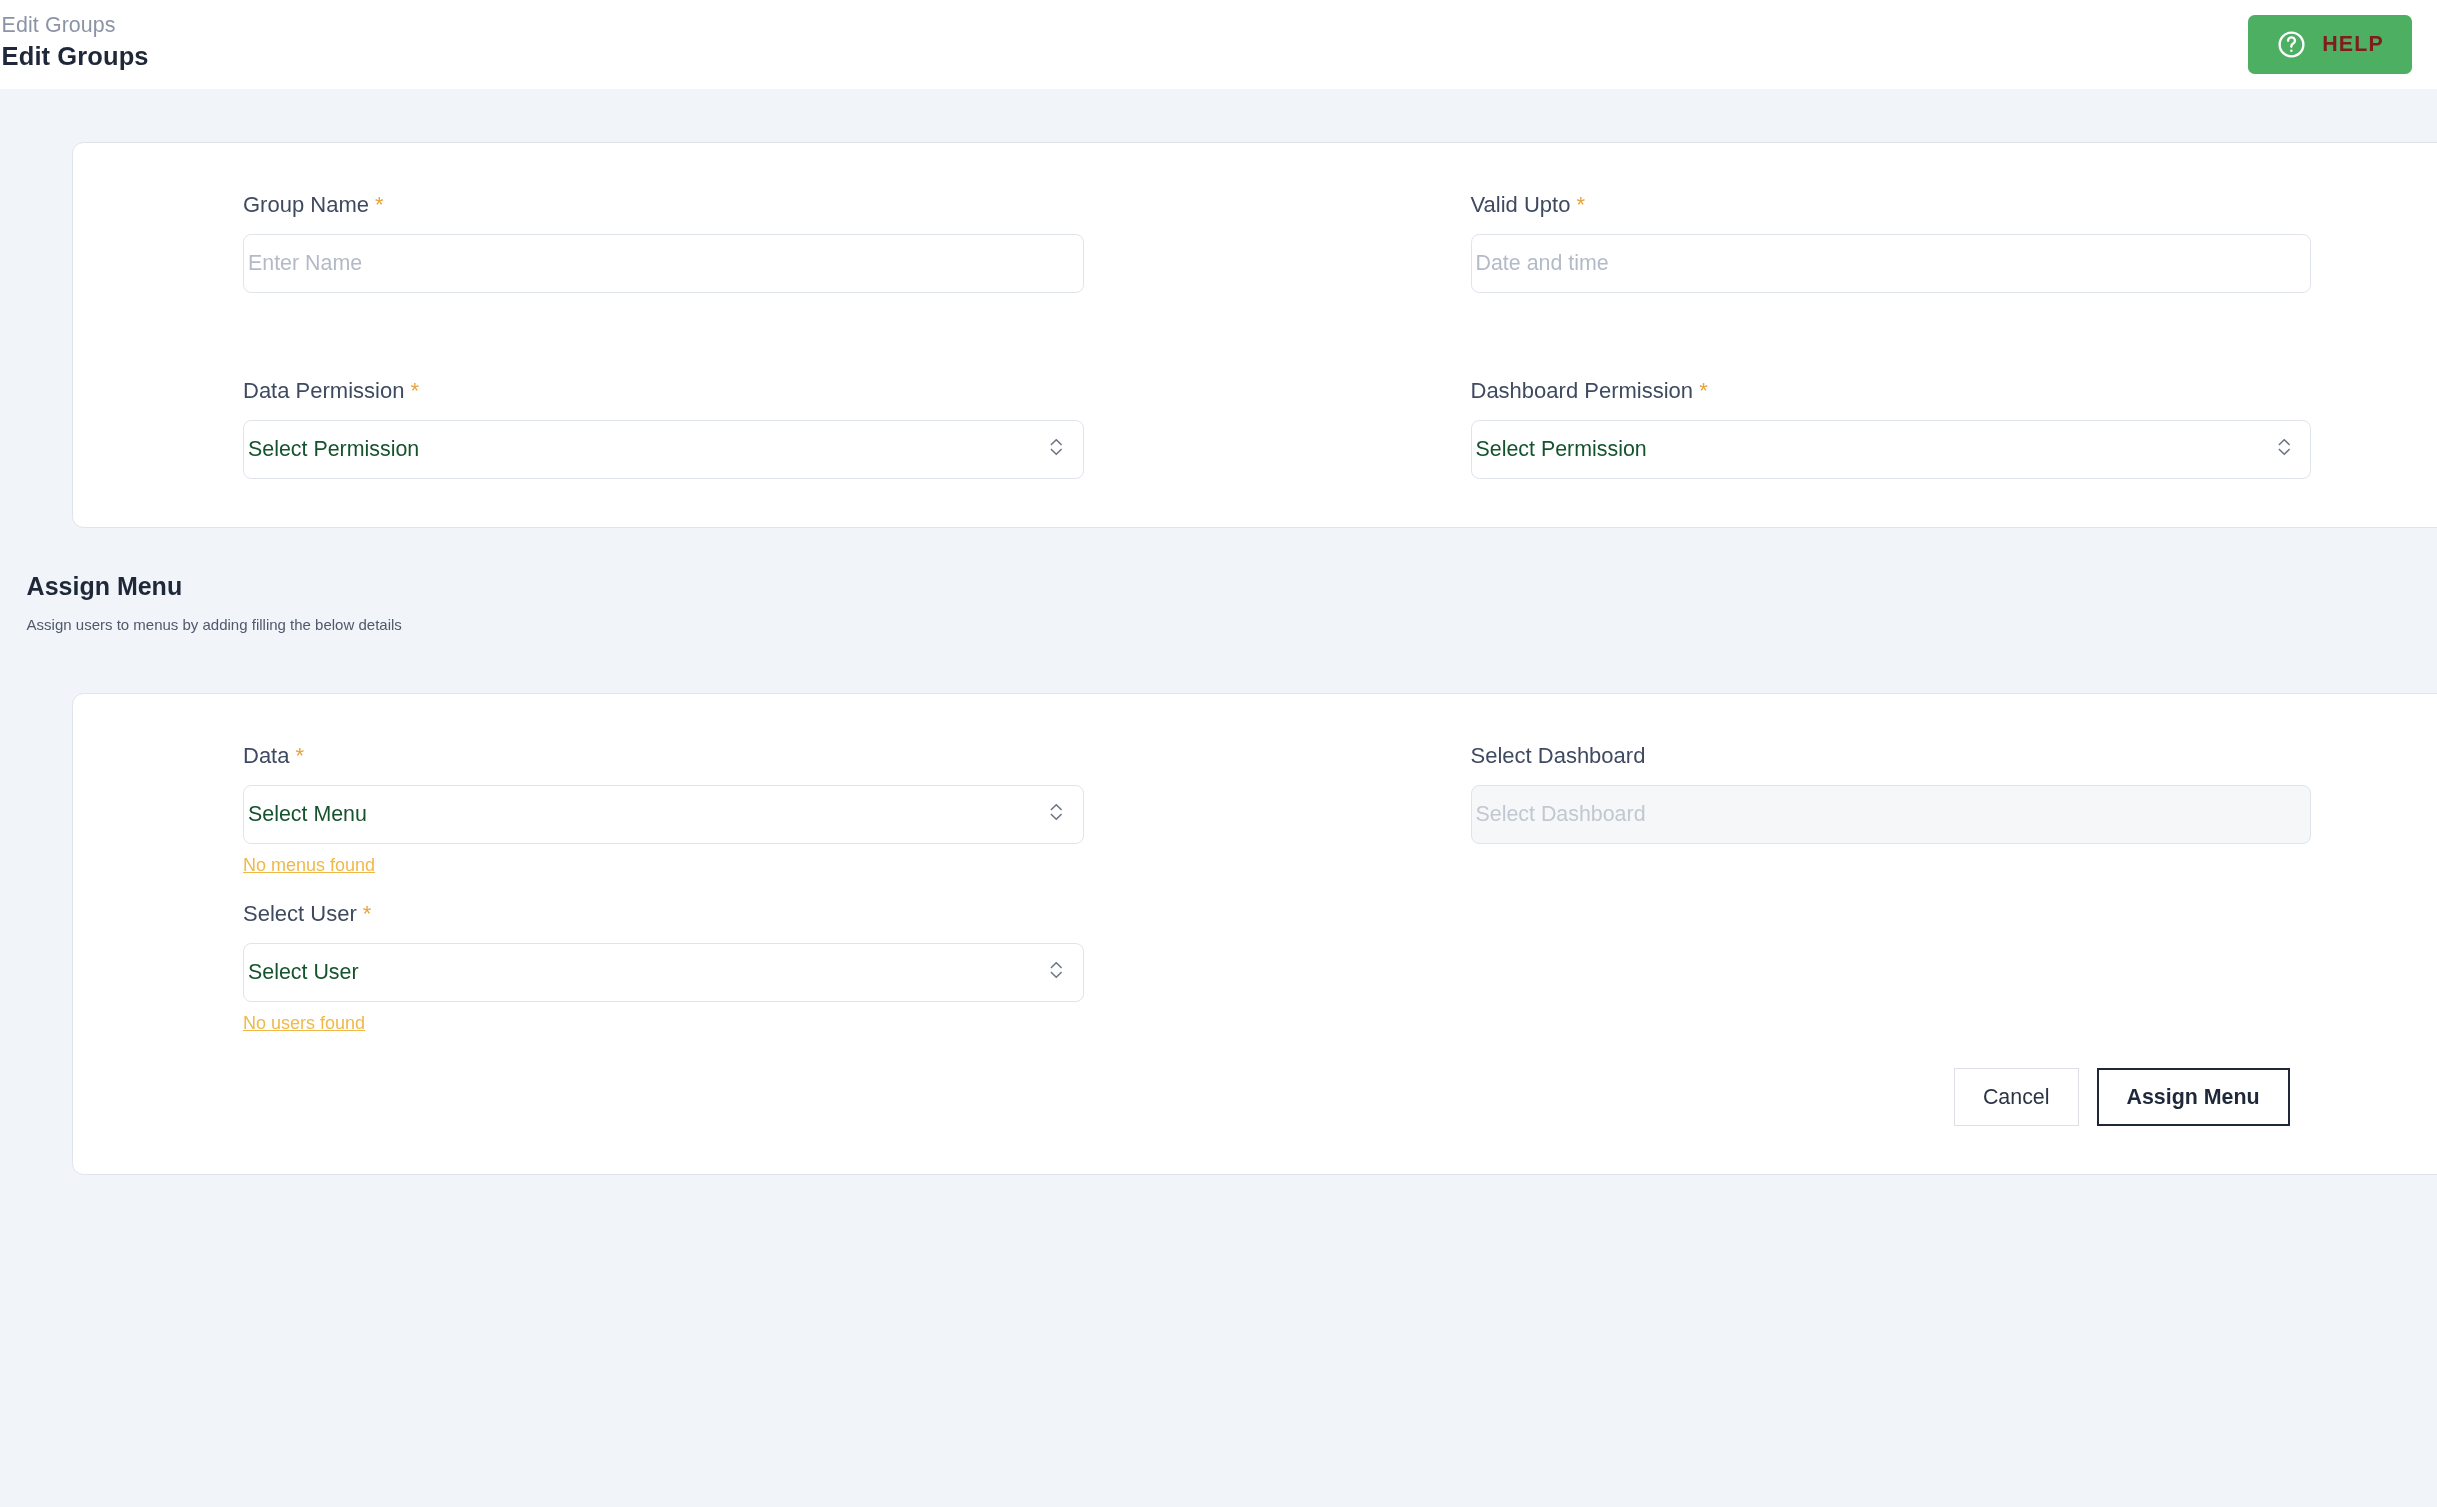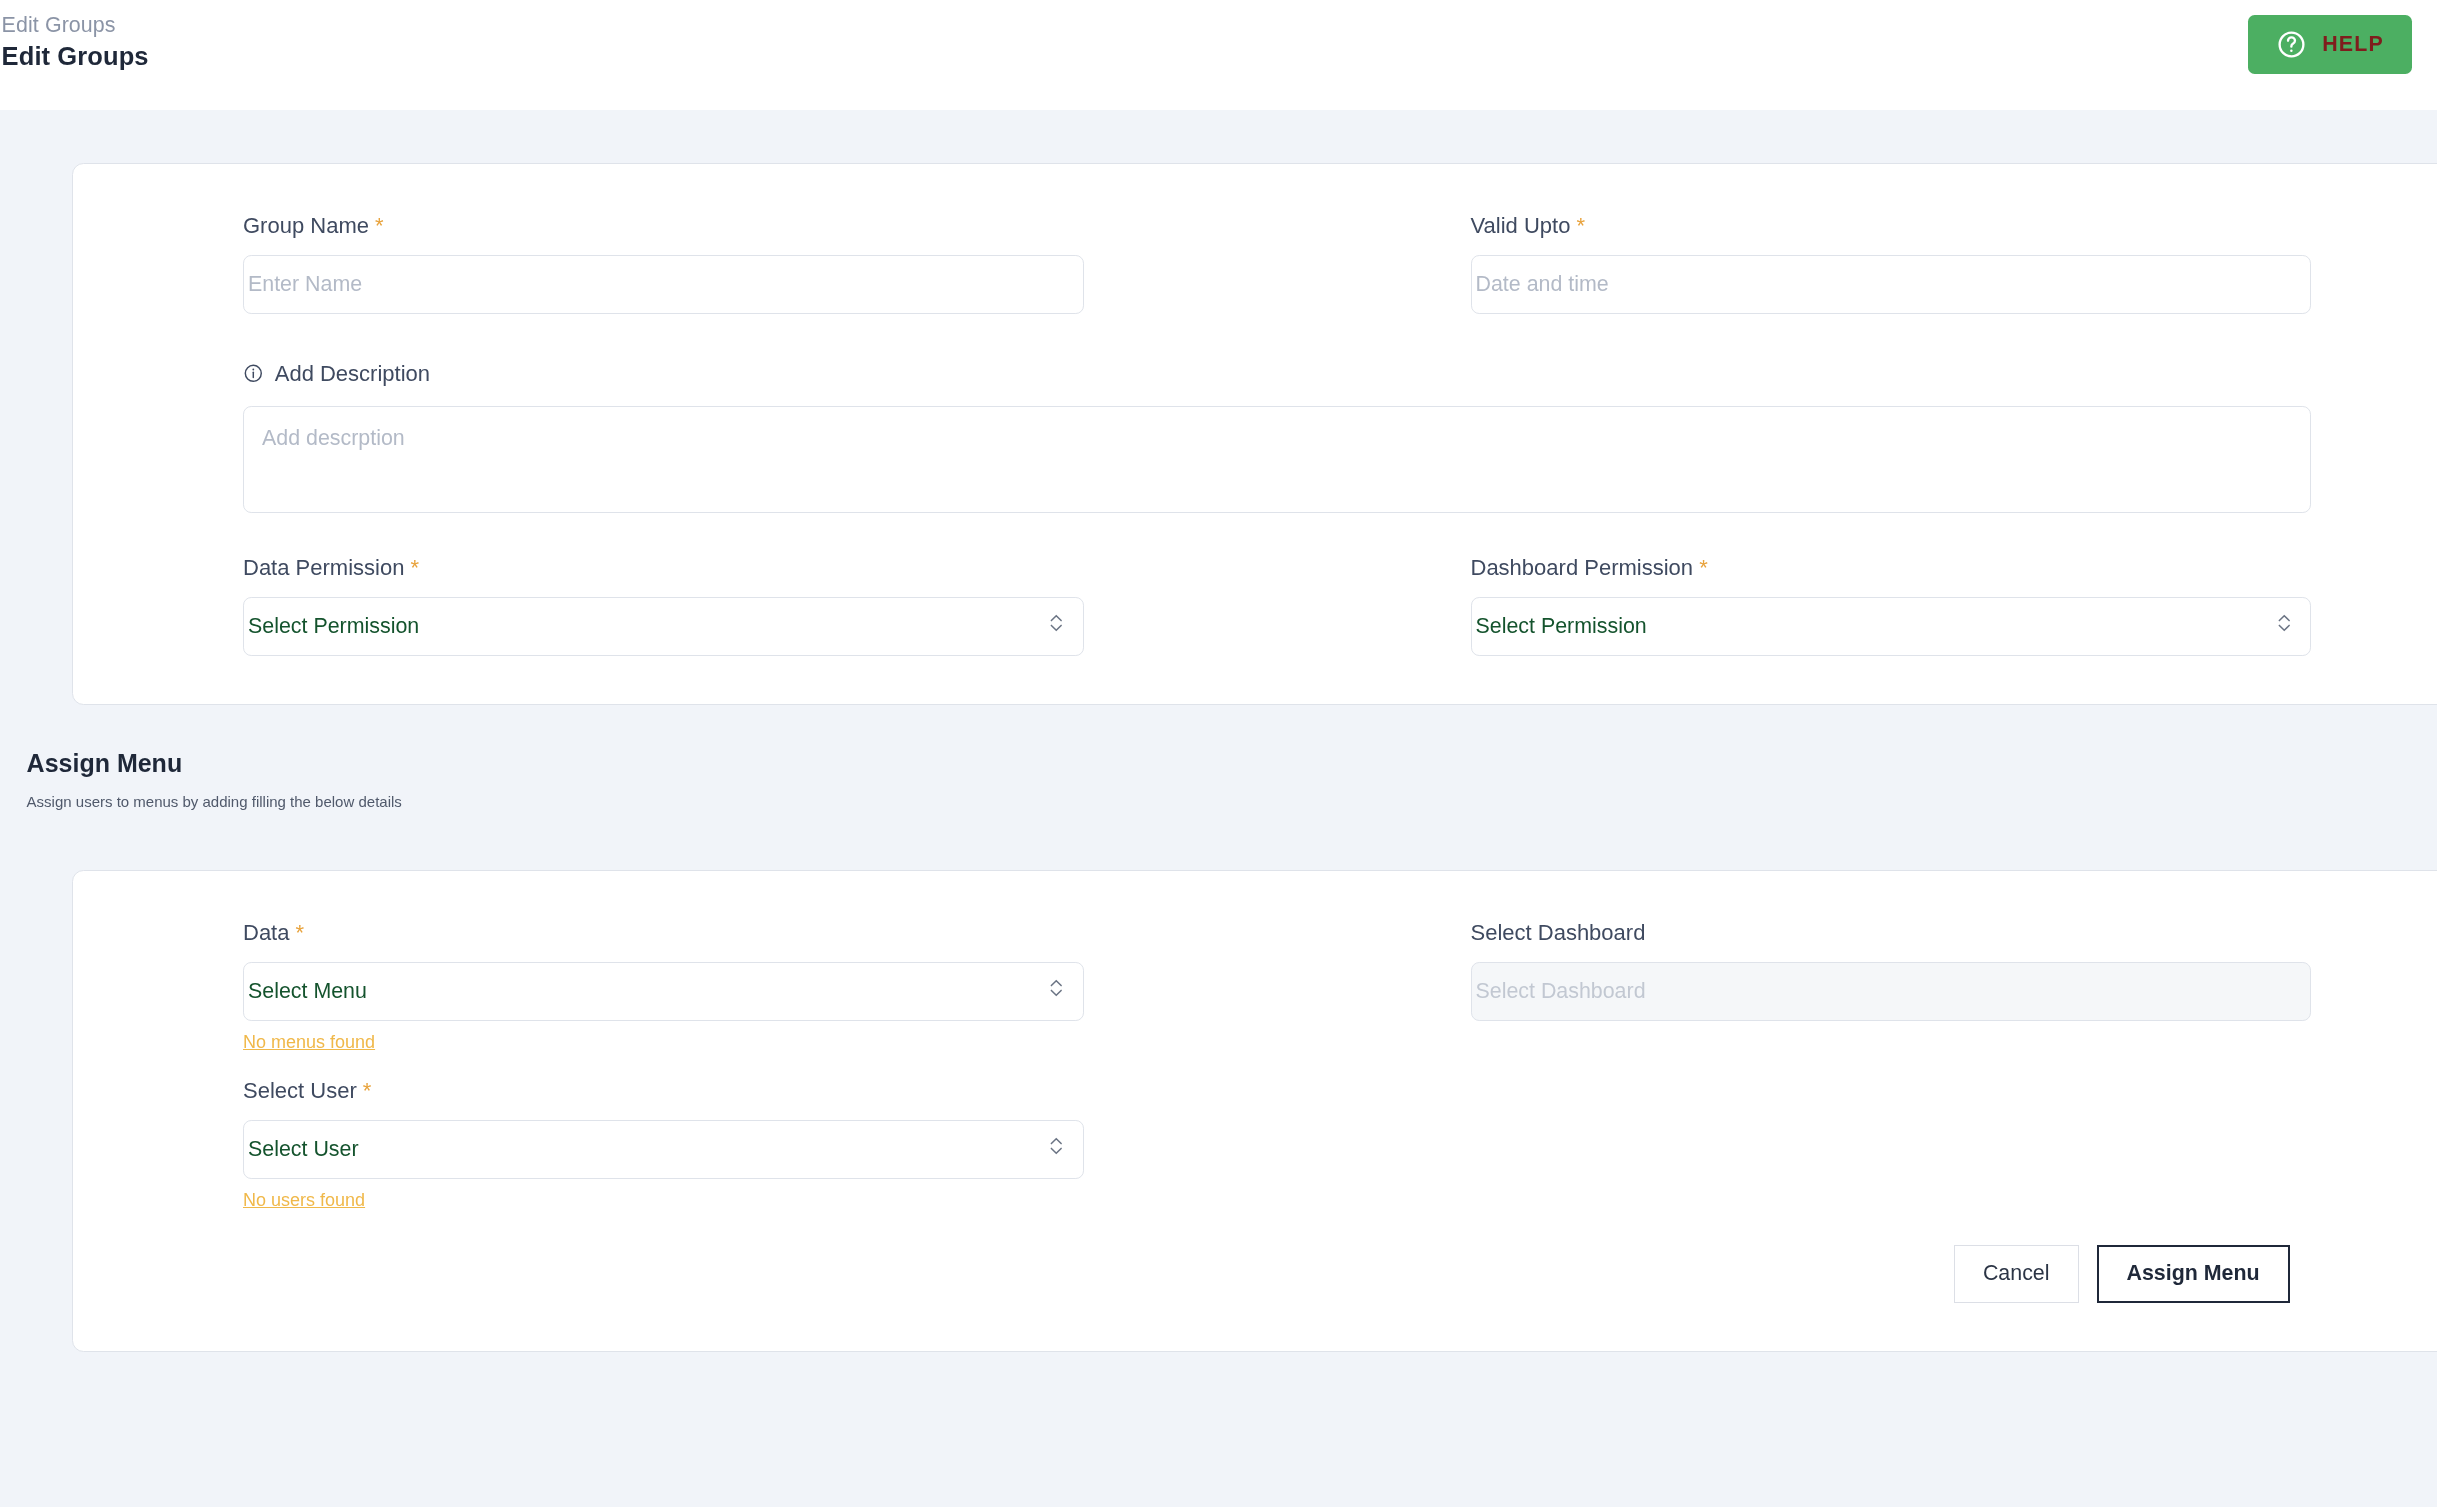--- a/index.html
+++ b/index.html
@@ -8,21 +8,21 @@
     width: 2438px;
     height: 1507px;
     background: #f1f4f9;
     font-family: "Liberation Sans", sans-serif;
     overflow: hidden;
   }
 
   
   .topbar {
     position: relative;
-    height: 110px;
+    height: 89px;
     background: #ffffff;
     width: 100%;
   }
   .topbar-text {
     position: absolute;
     left: 0px;
     top: 11.5px;
     padding-left: 1.6px;
   }
   .breadcrumb {
@@ -232,32 +232,20 @@
           <label class="field-label">
             <span>Valid Upto</span>
             <span class="req">*</span>
           </label>
           <input class="text-input" type="text" placeholder="Date and time" style="">
         </div>
       </div>
 
       <div class="spacer-56"></div>
 
-      <div class="field">
-        <label class="field-label">
-          <span class="info-icon">
-            <svg width="20.6" height="20.6" viewBox="0 0 24 24" fill="none" stroke="#3f4a60" stroke-width="1.7">
-              <circle cx="12" cy="12" r="9.3"></circle>
-              <circle cx="12" cy="7.6" r="1.05" fill="#3f4a60" stroke="none"></circle>
-              <path d="M12 10.8v6.2" stroke-linecap="round"></path>
-            </svg>
-          </span><span>Add Description</span>
-        </label>
-        <textarea class="text-area full-width" placeholder="Add descrption" style=""></textarea>
-      </div>
 
       <div class="spacer-46"></div>
 
       <div class="row">
         <div class="col field">
           <label class="field-label">
             <span>Data Permission</span>
             <span class="req">*</span>
           </label>
           <div class="select-box">

